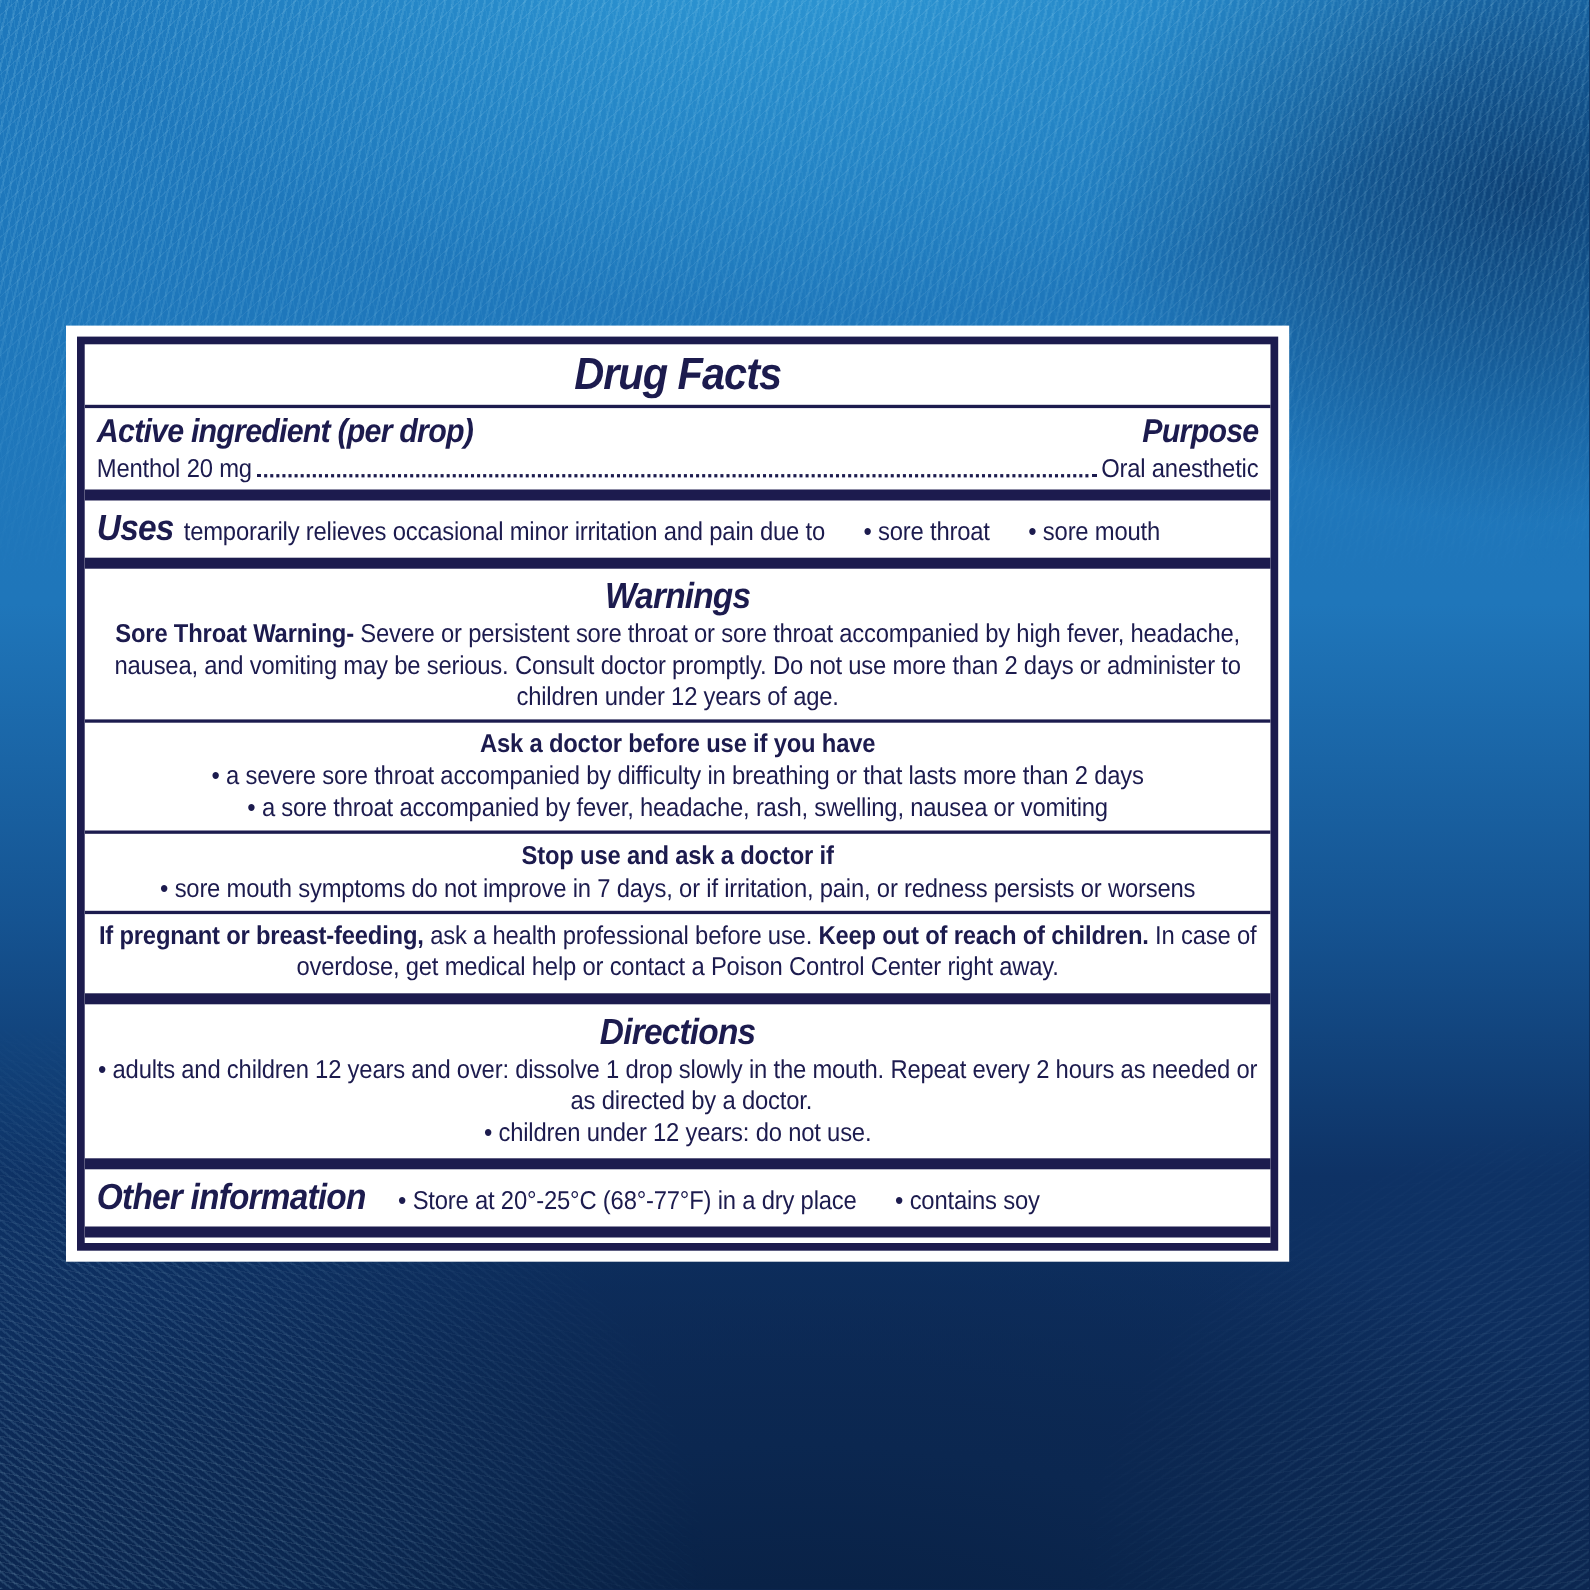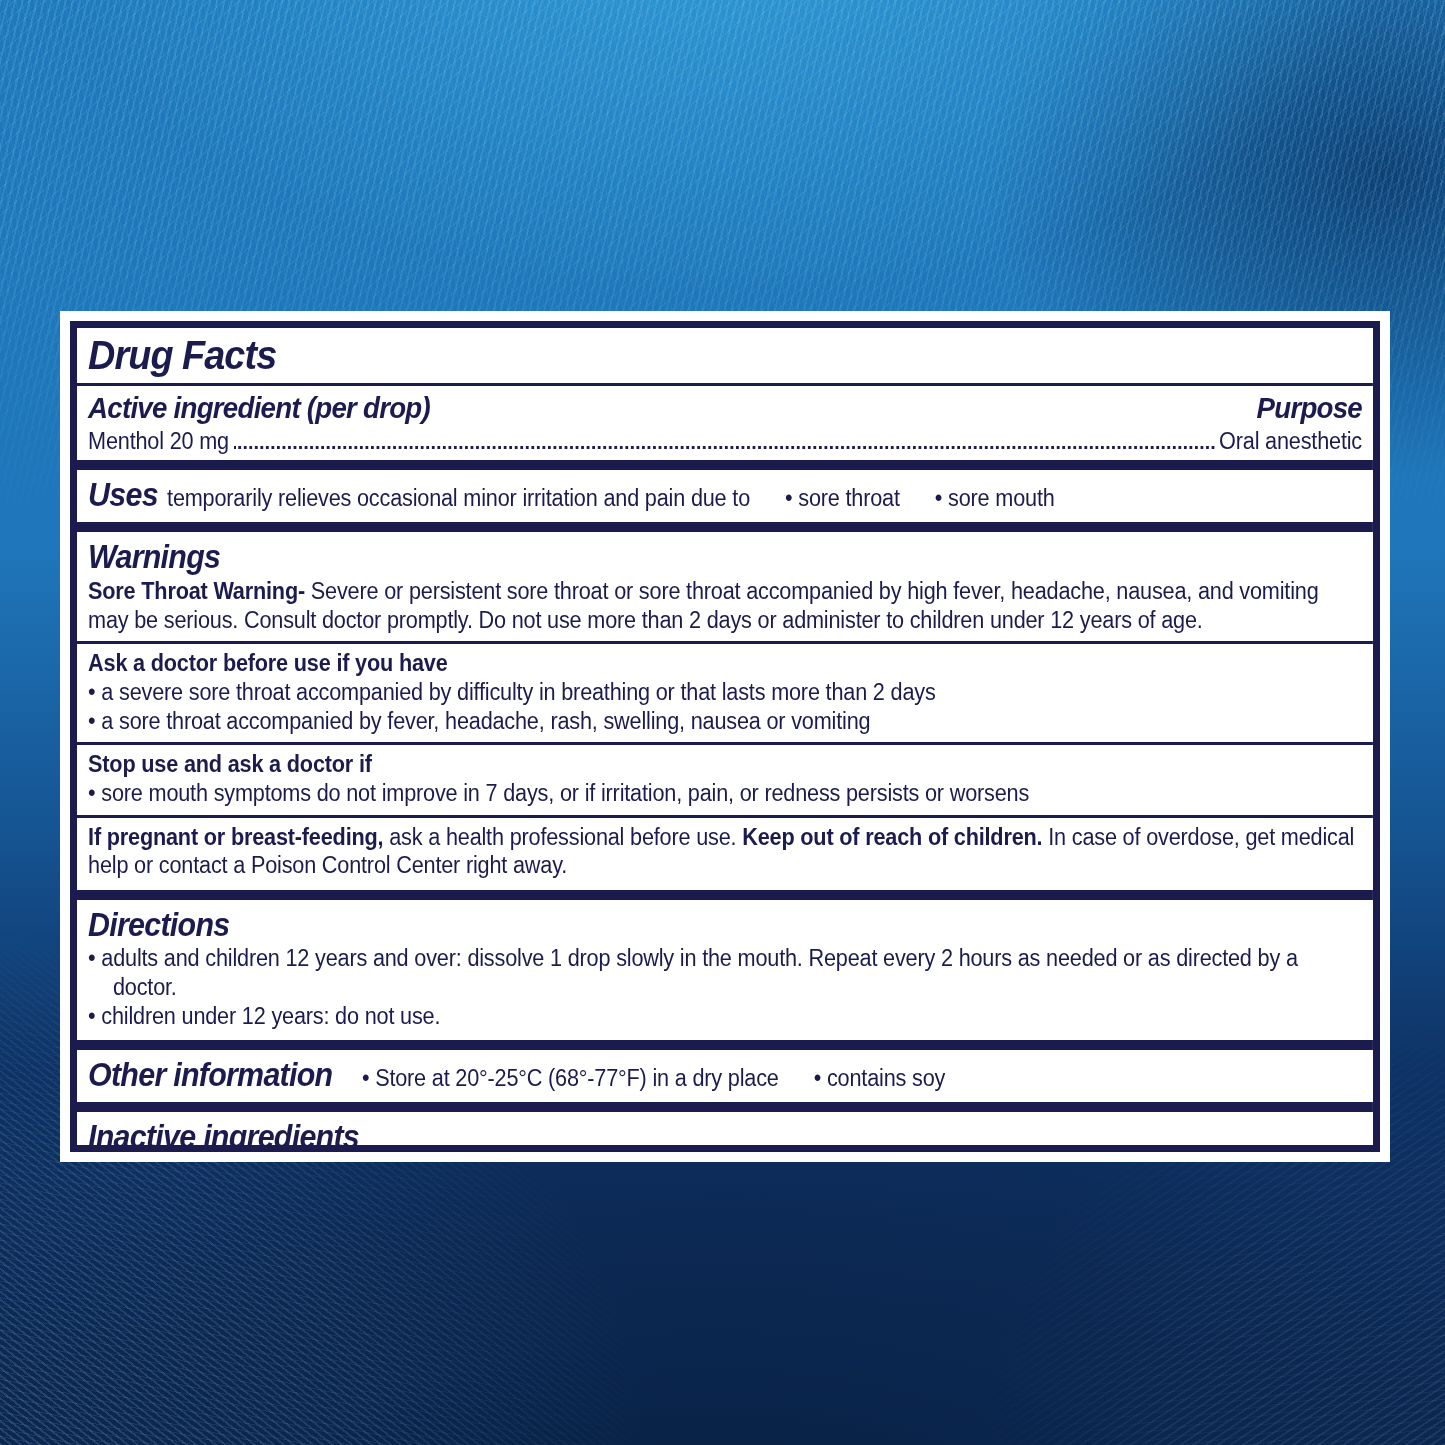--- a/index.html
+++ b/index.html
@@ -25,21 +25,21 @@
       repeating-linear-gradient(12deg, rgba(210,240,252,.12) 0 1px, rgba(210,240,252,0) 1px 8px);
     -webkit-mask-image:radial-gradient(100% 100% at 0% 100%, #000 0%, rgba(0,0,0,.7) 45%, transparent 78%);
     mask-image:radial-gradient(100% 100% at 0% 100%, #000 0%, rgba(0,0,0,.7) 45%, transparent 78%);}
   .frost-br{right:0;bottom:0;width:42%;height:38%;opacity:.55;
     background:
       repeating-linear-gradient(-34deg, rgba(169,226,246,.18) 0 2px, rgba(169,226,246,0) 2px 7px),
       repeating-linear-gradient(-8deg, rgba(210,240,252,.10) 0 1px, rgba(210,240,252,0) 1px 9px);
     -webkit-mask-image:radial-gradient(100% 100% at 100% 100%, #000 0%, rgba(0,0,0,.7) 45%, transparent 78%);
     mask-image:radial-gradient(100% 100% at 100% 100%, #000 0%, rgba(0,0,0,.7) 45%, transparent 78%);}
 
-  .label{position:absolute;left:60px;top:311px;width:1330px;height:851px;background:#fff;}
+  .label{position:absolute;left:60px;top:296px;width:1112px;height:851px;background:#fff;text-align:center;}
   .frame{position:absolute;left:10px;top:10px;right:10px;bottom:10px;
     border:7px solid #1c1b4e;box-sizing:border-box;background:#fff;overflow:hidden;}
   .content{width:108.5%;transform:scaleX(0.9217);transform-origin:0 0;
     box-sizing:border-box;padding:4px 12px 0 12px;color:#1c1b4e;
     font-size:23.5px;line-height:1.2;letter-spacing:-0.2px;height:823px;overflow:hidden;}
 
   h1.df{font-size:41px;line-height:1.05;font-weight:bold;font-style:italic;
     letter-spacing:-1px;margin:2px 0 6px 0;}
   .h{font-size:33px;line-height:1.1;font-weight:bold;font-style:italic;letter-spacing:-0.8px;}
   .h2{font-size:30px;line-height:1.15;font-weight:bold;font-style:italic;letter-spacing:-0.8px;}

